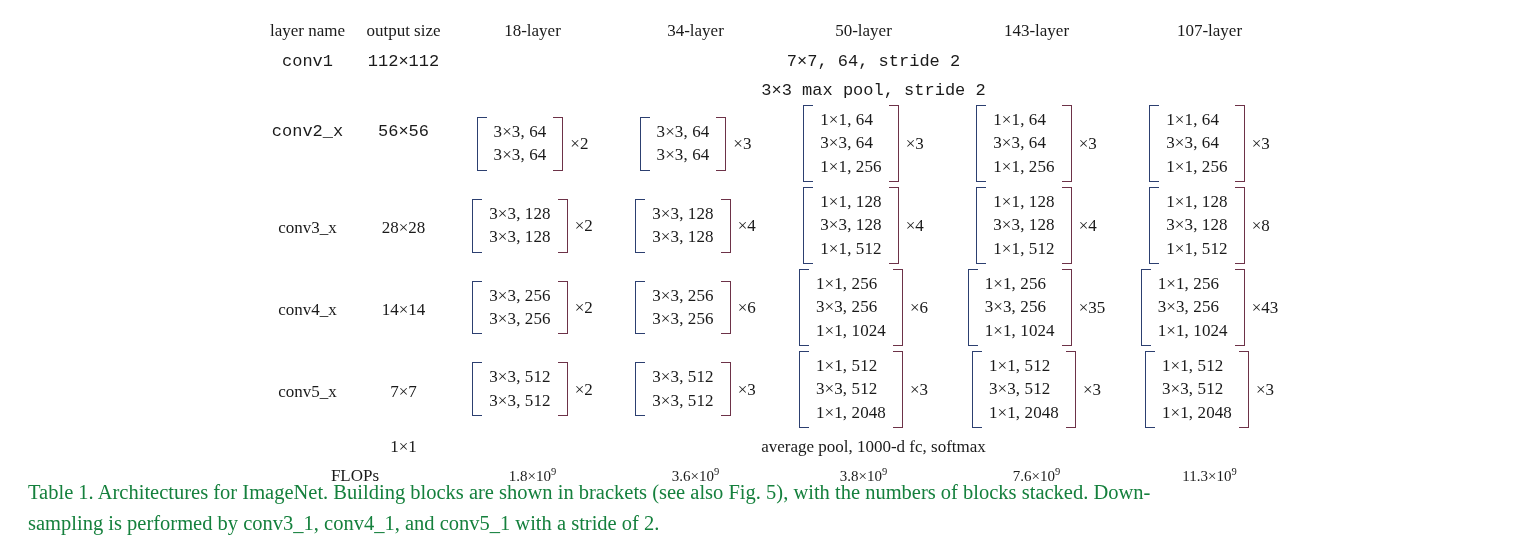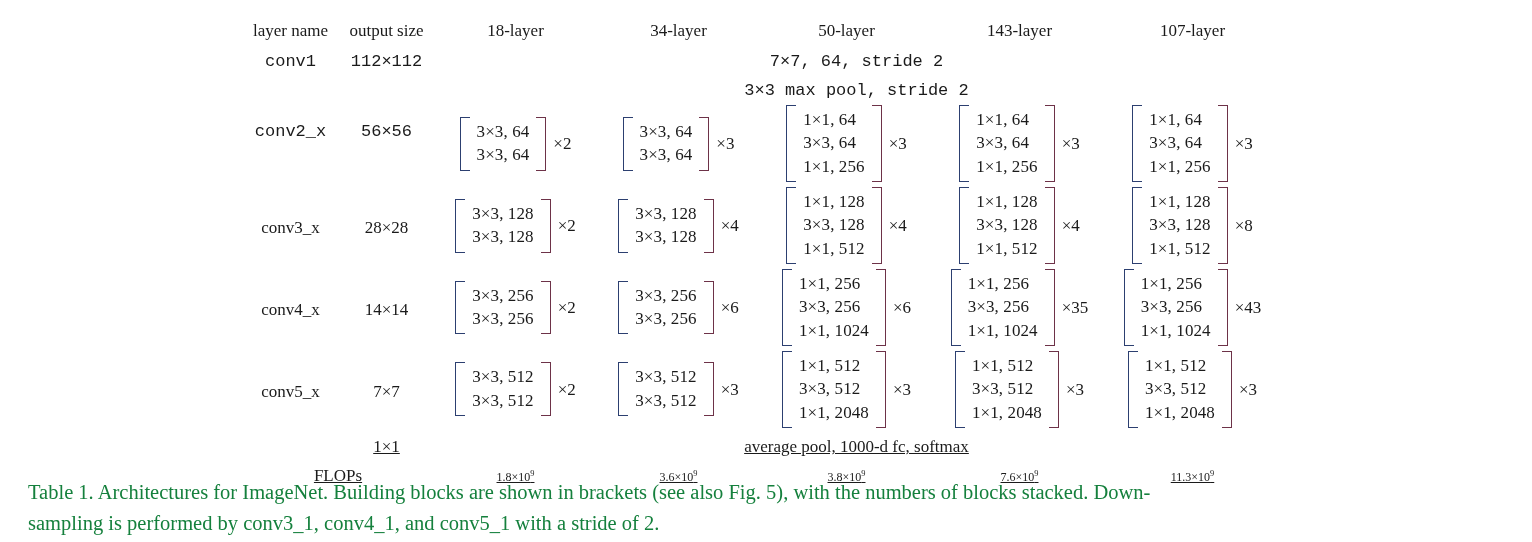--- a/index.html
+++ b/index.html
@@ -17,21 +17,21 @@
 
   .page {
     position: relative;
     width: 1532px;
     height: 542px;
   }
 
   
   .table-wrap {
     position: absolute;
-    left: 242px;
+    left: 259px;
     top: 14px;
     width: 1037px;
   }
 
   table.arch {
     border-collapse: collapse;
     width: 1037px;
     table-layout: fixed;
     font-family: "Liberation Serif", "DejaVu Serif", serif;
     color: #1a1a1a;
@@ -60,21 +60,21 @@
   col.c-18    { width: 163px; }
   col.c-34    { width: 163px; }
   col.c-50    { width: 173px; }
   col.c-101   { width: 173px; }
   col.c-152   { width: 173px; }
 
   .hdr-cell { height: 33px; font-size: 17.5px; }
   .simple-row { height: 29px; font-family: Liberation Mono, monospace; }
   .block-row-2 { height: 70px; }
   .block-row-3 { height: 77px; }
-  .tail-row { height: 29px; text-decoration: underline; }
+  .tail-row { height: 29px; }
 
   
   .blk {
     display: inline-flex;
     align-items: center;
     justify-content: center;
     gap: 6px;
   }
   .brk {
     display: inline-flex;
@@ -109,21 +109,21 @@
   }
   .mult {
     font-size: 17px;
     white-space: nowrap;
     padding-left: 1px;
   }
 
   .spanwide { font-size: 17px; }
 
   .flops-lbl { font-size: 17.5px; margin-top: 11px; }
-  .flops-val { font-size: 12px; white-space: nowrap; }
+  .flops-val { font-size: 15px; white-space: nowrap; }
   sup { font-size: 0.7em; vertical-align: super; line-height: 0; }
 
   
   .caption {
     position: absolute;
     left: 28px;
     top: 477px;
     width: 1482px;
     font-family: "Liberation Serif", "DejaVu Serif", serif;
     font-size: 20.5px;

